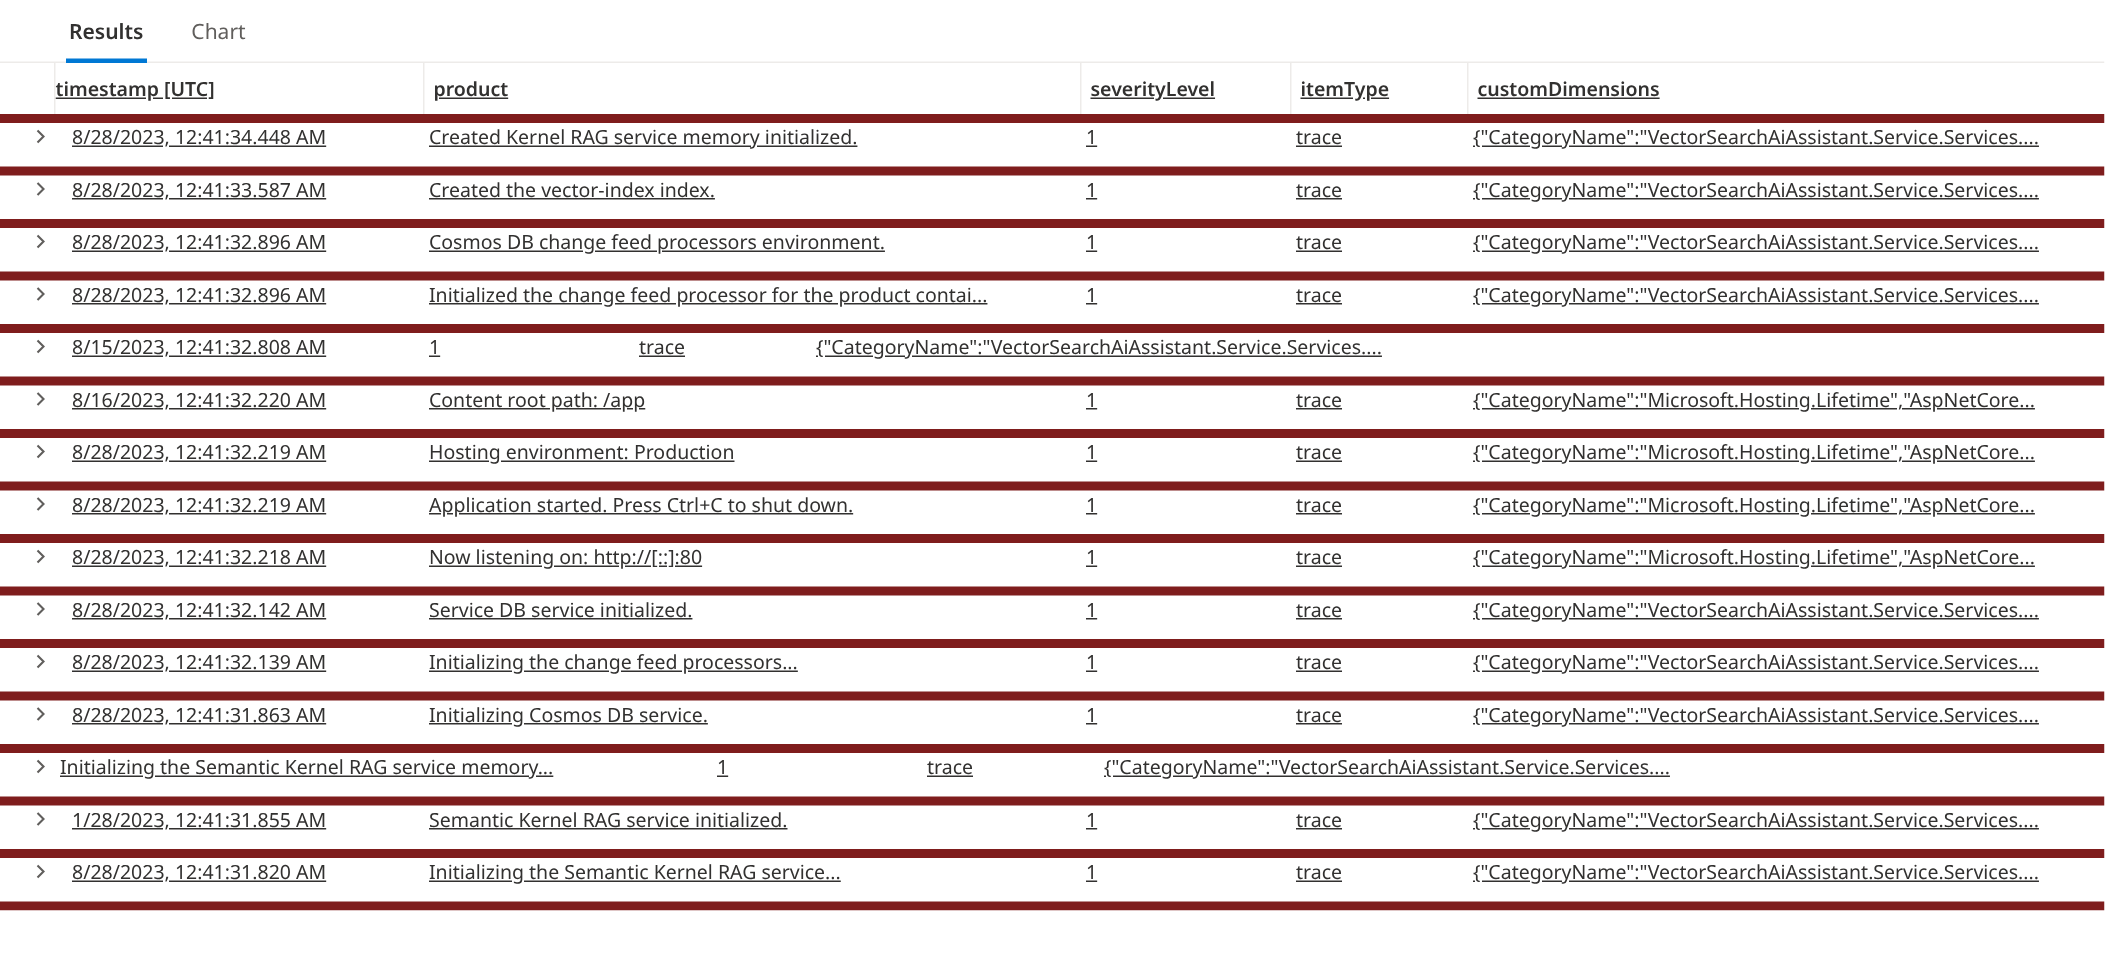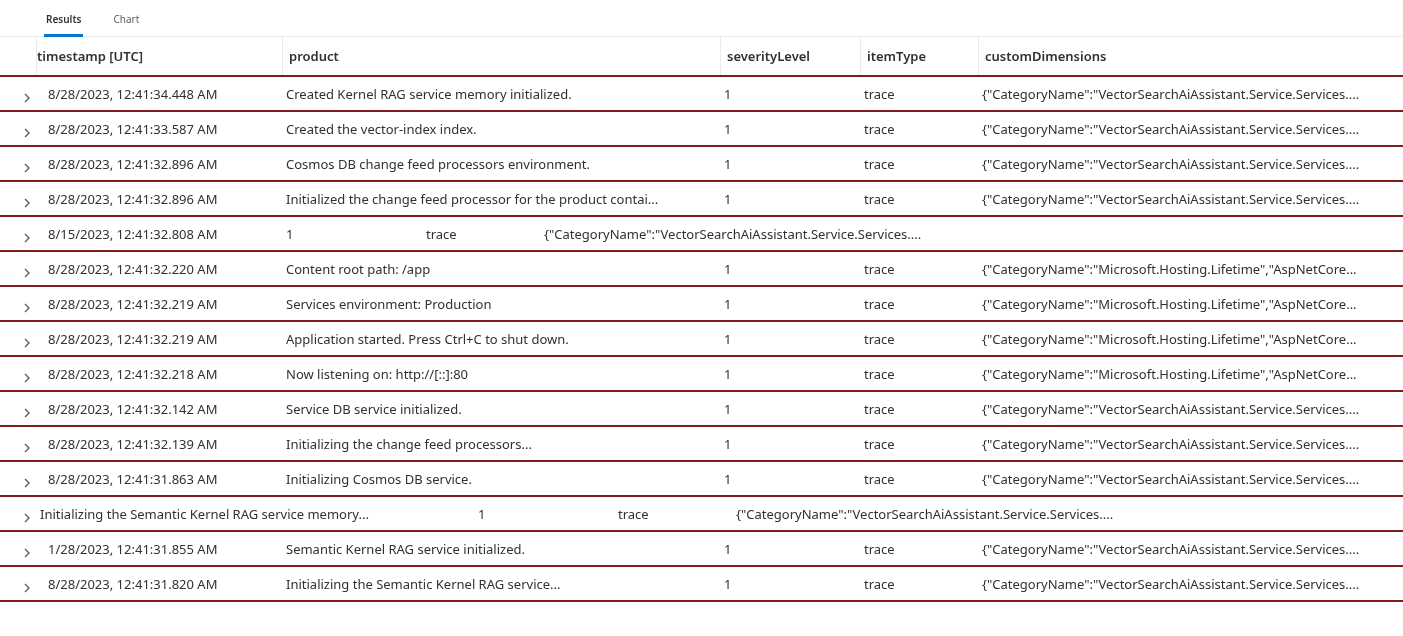--- a/index.html
+++ b/index.html
@@ -11,41 +11,42 @@
       width: 1403px;
     }
     .tabs {
       display: flex;
       padding: 8px 0 0 44px;
       border-bottom: 1px solid #edebe9;
       gap: 28px;
     }
     .tab {
       padding: 4px 2px 10px 2px;
-      font-size: 10px;
+      font-size: 14px;
       color: #605e5c;
       cursor: pointer;
       position: relative;
     }
     .tab.active {
       color: #323130;
       font-weight: 600;
     }
     .tab.active::after {
       content: "";
       position: absolute;
       left: 0; right: 0; bottom: -1px;
       height: 3px;
       background: #0078d4;
     }
     .table-wrap { width: 100%; }
     .thead-row, .tbody-row {
       display: flex;
-      align-items: center;
-      border-bottom: 2px solid #7f1d1d;
+      align-items: flex-start;
+      border-bottom: 6px solid #7f1d1d;
+      text-decoration: underline;
     }
     .thead-row {
       height: 40px;
       font-weight: 600;
       color: #323130;
     }
     .tbody-row {
       height: 35px;
       font-weight: 400;
     }
@@ -150,34 +151,34 @@
         <div class="col-severity">1</div>
         <div class="col-itemtype">trace</div>
         <div class="col-custom">{"CategoryName":"VectorSearchAiAssistant.Service.Services....</div>
       </div>
       <div class="tbody-row">
         <div class="col-expand">
           <span class="chevron"><svg viewBox="0 0 10 10">
               <polyline points="3,1 7,5 3,9"></polyline>
             </svg></span>
         </div>
-        <div class="col-timestamp">8/28/2023, 12:41:32.220 AM</div>
+        <div class="col-timestamp">8/16/2023, 12:41:32.220 AM</div>
         <div class="col-message">Content root path: /app</div>
         <div class="col-severity">1</div>
         <div class="col-itemtype">trace</div>
         <div class="col-custom">{"CategoryName":"Microsoft.Hosting.Lifetime","AspNetCore...</div>
       </div>
       <div class="tbody-row">
         <div class="col-expand">
           <span class="chevron"><svg viewBox="0 0 10 10">
               <polyline points="3,1 7,5 3,9"></polyline>
             </svg></span>
         </div>
         <div class="col-timestamp">8/28/2023, 12:41:32.219 AM</div>
-        <div class="col-message">Services environment: Production</div>
+        <div class="col-message">Hosting environment: Production</div>
         <div class="col-severity">1</div>
         <div class="col-itemtype">trace</div>
         <div class="col-custom">{"CategoryName":"Microsoft.Hosting.Lifetime","AspNetCore...</div>
       </div>
       <div class="tbody-row">
         <div class="col-expand">
           <span class="chevron"><svg viewBox="0 0 10 10">
               <polyline points="3,1 7,5 3,9"></polyline>
             </svg></span>
         </div>

